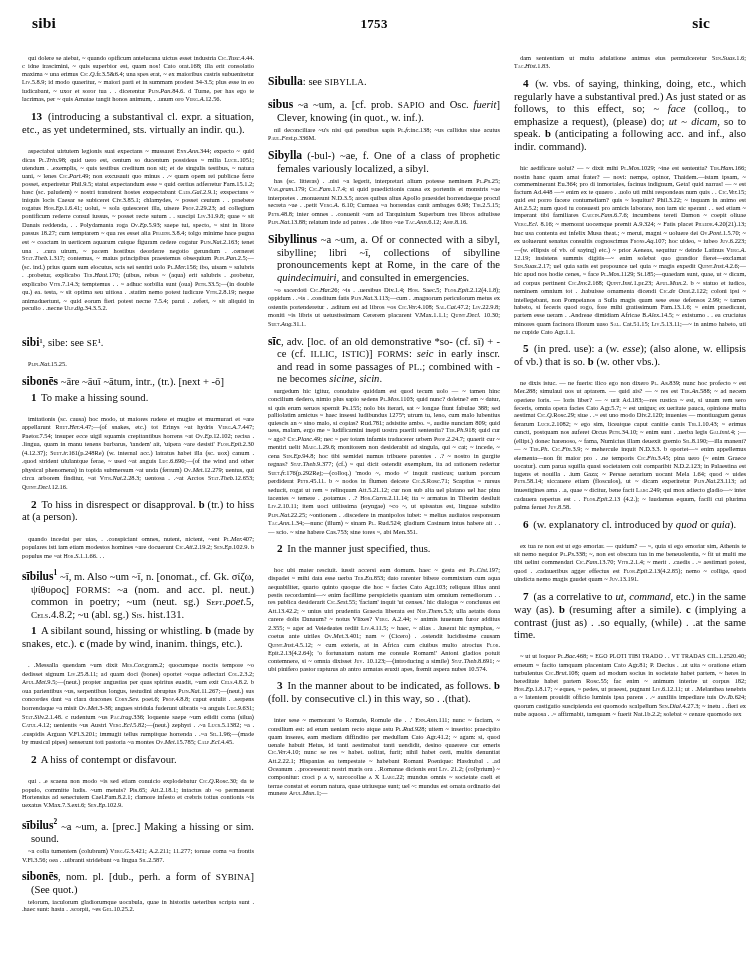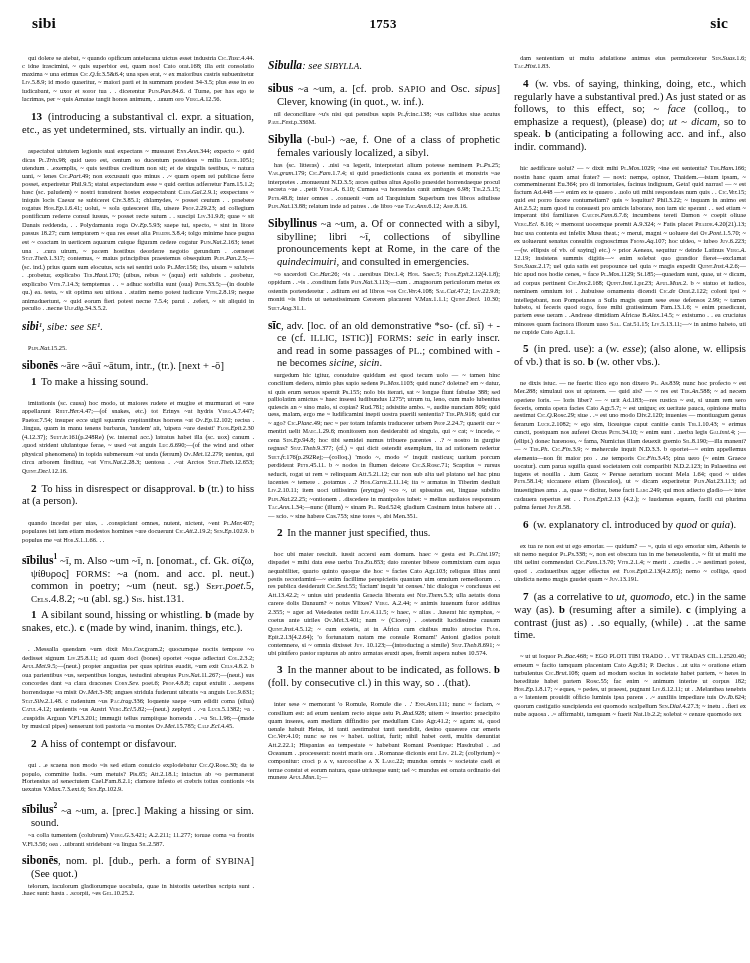--- a/index.html
+++ b/index.html
@@ -12,21 +12,21 @@
     height: 963px;
     font-family: "Liberation Serif", "DejaVu Serif", serif;
     color: #0a0a0a;
     overflow: hidden;
   }
   .page {
     position: relative;
     width: 750px;
     height: 810px;
     box-sizing: border-box;
-    padding: 14px 14px 10px 22px;
+    padding: 14px 32px 10px 22px;
   }
   
   .runhead {
     display: flex;
     align-items: baseline;
     justify-content: space-between;
     height: 26px;
     font-weight: bold;
     font-size: 15.5px;
     letter-spacing: .2px;
@@ -94,24 +94,23 @@
     letter-spacing: -0.02px;
     word-spacing: .2px;
   }
   .cit .sc { font-size: 5.9px; font-variant: small-caps; letter-spacing: .1px; }
   .cit .it { font-style: italic; }
 
   
   .xref {
     font-size: 10.6px;
     line-height: 12.6px;
-    margin-top: 8px;
+    margin-top: 24px;
     text-indent: -9px;
     padding-left: 9px;
-    font-style: italic;
   }
 </style>
 </head>
 <body>
 
 <div class="page">
 
   <div class="runhead">
     <div class="rh-left">sibi</div>
     <div class="folio">1753</div>
@@ -135,39 +134,39 @@
         <p class="cit">. .Messalla quendam ~um dixit <span class="sc">Mes</span>.<span class="it">Cor.</span>gram.2; quocumque noctis tempore ~o dedisset signum <span class="sc">Liv</span>.<span class="it"></span>25.8.11; ad quam doci (bones) oportet ~oque adlectari <span class="sc">Col</span>.<span class="it"></span>2.3.2; <span class="sc">Apul</span>.<span class="it">Met.</span>9.5;—(neut.) propter angustias per quas spiritus euadit, ~um exit <span class="sc">Cels</span>.<span class="it"></span>4.8.2.   b oua parientibus ~us, serpentibus longus, testudini abruptus <span class="sc">Plin</span>.<span class="it">Nat.</span>11.267;—(neut.) sus concordes dant ~a clara dracones <span class="sc">Corn</span>.<span class="it">Sev.</span> poet.6; <span class="sc">Prop</span>.<span class="it"></span>4.8.8; caput extulit . .serpens horrendaque ~a misit <span class="sc">Ov</span>.<span class="it">Met.</span>3-38; angues stridula fuderunt uibratis ~a anguis <span class="sc">Luc</span>.<span class="it"></span>9.631; <span class="sc">Stat</span>.<span class="it">Silv.</span>2.1.48.   c rudentum ~us <span class="sc">Pac</span>.<span class="it">trag.</span>336; loquente saepe ~um edidit coma (silua) <span class="sc">Catul</span>.<span class="it"></span>4.12; uenientis ~us Austri <span class="sc">Verg</span>.<span class="it">Ecl.</span>5.82;—(neut.) zephyri . .~a <span class="sc">Lucr</span>.<span class="it"></span>5.1382; ~a . .cuspidis Arguan V.Fl.3.201; immugit tellus rumpitque horrenda . .~a <span class="sc">Sil</span>.<span class="it"></span>1.96;—(made by musical pipes) senserunt toti pastoria ~a montes <span class="sc">Ov</span>.<span class="it">Met.</span>15.785; <span class="sc">Calp</span>.<span class="it">Ecl.</span>4.45.</p>
         <p class="sense"><span class="sensenum">2</span> A hiss of contempt or disfavour.</p>
         <p class="cit">qui . .e scaena non modo ~is sed etiam conuicio explodebatur <span class="sc">Cic</span>.<span class="it">Q.</span>Rosc.30; da te populo, committe ludis. ~um metuis? Pis.65; Att.2.18.1; intactus ab ~o permanerat Hortensius ad senectutem Cael.Fam.8.2.1; clamore infesto et crebris totius contionis ~is uexatus V.Max.7.3.ext.6; <span class="sc">Sen</span>.<span class="it">Ep.</span>102.9.</p>
         <p class="hw-block"><span class="hw">sībilus<sup>2</sup></span> ~a ~um, a.  [prec.]  Making a hissing or sim. sound.</p>
         <p class="cit">~a colla tumentem (colubrum) <span class="sc">Verg</span>.<span class="it">G.</span>3.421; A.2.211; 11.277; toruae coma ~a frontis V.Fl.3.56; oea . .uibranti stridebant ~a lingua <span class="sc">Sil</span>.<span class="it"></span>2.587.</p>
         <p class="hw-block"><span class="hw">sibonēs</span>, nom. pl.  [dub., perh. a form of <span class="sc">SYBINA</span>]  (See quot.)</p>
         <p class="cit">telorum, iaculorum gladiorumque uocabula, quae in historiis ueteribus scripta sunt . .haec sunt: hasta . .scorpii, ~es <span class="sc">Gel</span>.<span class="it"></span>10.25.2.</p>
       </div>
     <div class="col">
         <p class="xref"><span class="hw">Sibulla</span>: see <span class="sc">SIBYLLA</span>.</p>
-        <p class="hw-block"><span class="hw">sibus</span> ~a ~um, a.  [cf. prob. <span class="sc">SAPIO</span> and Osc. <span class="it">sipus</span>]  Clever, knowing (in quot., w. inf.).</p>
+        <p class="hw-block"><span class="hw">sibus</span> ~a ~um, a.  [cf. prob. <span class="sc">SAPIO</span> and Osc. <span class="it">fuerit</span>]  Clever, knowing (in quot., w. inf.).</p>
         <p class="cit">nil deconciliare ~u's nisi qui pensibus sapis <span class="sc">Pl</span>.<span class="it">fr.</span>inc.138; ~us callidus siue acutus <span class="sc">Paul</span>.<span class="it">Fest.</span>p.336M.</p>
         <p class="hw-block"><span class="hw">Sibylla</span> (-bul-) ~ae, f.  One of a class of prophetic females variously localized, a sibyl.</p>
         <p class="cit">has (sc. litteras) . .nisi ~a legerit, interpretari alium potesse neminem <span class="sc">Pl</span>.<span class="it">Ps.</span>25; <span class="sc">Var</span>.<span class="it">gram.</span>179; <span class="sc">Cic</span>.<span class="it">Fam.</span>1.7.4; si quid praedictionis causa ex portentis et monstris ~ae interpretes . .monuerunt N.D.3.5; arces quibus altus Apollo praesidet horrendaeque procul secreta ~ae . .petit <span class="sc">Verg</span>.<span class="it">A.</span> 6.10; Cumaea ~a horrendas canit ambages 6.98; <span class="sc">Tib</span>.<span class="it"></span>2.5.15; <span class="sc">Petr</span>.<span class="it"></span>48.8; inter omnes . .conuenit ~am ad Tarquinium Superbum tres libros adtulisse <span class="sc">Plin</span>.<span class="it">Nat.</span>13.88; relatum inde ad patres . .de libro ~ae <span class="sc">Tac</span>.<span class="it">Ann.</span>6.12; <span class="sc">Amp</span>.<span class="it"></span>8.16.</p>
         <p class="hw-block"><span class="hw">Sibyllinus</span> ~a ~um, a.  Of or connected with a sibyl, sibylline; libri ~ī, collections of sibylline pronouncements kept at Rome, in the care of the <span class="it">quindecimuiri</span>, and consulted in emergencies.</p>
         <p class="cit">~o sacerdoti <span class="sc">Cic</span>.<span class="it">Har.</span>26; ~is . .uersibus Div.1.4; <span class="sc">Hor</span>.<span class="it"></span> Saec.5;  <span class="sc">Flor</span>.<span class="it">Epit.</span>2.12(4.1.8);  oppidum . .~is . .conditum fatis <span class="sc">Plin</span>.<span class="it">Nat.</span>3.113;—cum . .magnorum periculorum metus ex ostentis portenderetur . .aditum est ad libros ~os <span class="sc">Cic</span>.<span class="it">Ver.</span>4.108; <span class="sc">Sal</span>.<span class="it">Cat.</span>47.2; <span class="sc">Liv</span>.<span class="it"></span>22.9.8; moniti ~is libris ut uetustissimam Cererem placarent V.Max.1.1.1; <span class="sc">Quint</span>.<span class="it">Decl.</span> 10.30; <span class="sc">Suet</span>.<span class="it">Aug.</span>31.1.</p>
         <p class="hw-block"><span class="hw">sīc</span>, adv.  [loc. of an old demonstrative *so- (cf. sī) + -ce (cf. <span class="sc">ILLIC</span>, <span class="sc">ISTIC</span>)]  <span class="sc">FORMS</span>: <span class="it">seic</span> in early inscr. and read in some passages of <span class="sc">PL</span>.; combined with -ne becomes <span class="it">sicine</span>, <span class="it">sicin</span>.</p>
         <p class="cit">surgedum hic igitur, conuduire quiddam est quod tecum uolo — ~ tamen hinc concilium dedero, nimio plus sapio sedens <span class="sc">Pl</span>.<span class="it">Mos.</span>1103; quid nunc? doletne? em ~ datur, si quis erum seruos spernit Ps.155; nolo bis iterari, sat ~ longae fiunt fabulae 388; sed palliolatim amictus ~ haec insessi ludibundus 1275ᵃ; utrum tu, leno, cum malo lubentius quiescis an ~ sino malo, si copias? Rud.781; adsistite ambo. ~, audite nunciam 809; quid uess, malam, ergo me ~ ludificamini inepti uostra puerili sententia? <span class="sc">Ter</span>.<span class="it">Ph.</span>918; quid cur ~ ago? <span class="sc">Cic</span>.<span class="it">Planc.</span>49; nec ~ per totam infamis traducerer urbem <span class="sc">Prop</span>.<span class="it"></span>2.24.7; quaerit cur ~ mentiri uelit <span class="sc">Maec</span>.<span class="it"></span>1.29.6; monitorem non desiderabit ad singula, qui ~ cat; ~ incede, ~ cena <span class="sc">Sen</span>.<span class="it">Ep.</span>94.8; hoc tibi semidei numus tribuere parentes . .? ~ nostro in gurgite regnas? <span class="sc">Stat</span>.<span class="it">Theb.</span>9.377; (cf.) ~ qui dicit ostendit exemplum, ita ad rationem redertur <span class="sc">Suet</span>.<span class="it">fr.</span>176(p.292Rej;—(colloq.) 'modo ~, modo ~' inquit rusticus; uarium porcum perdiderat <span class="sc">Petr</span>.<span class="it"></span>45.11.   b ~ nodos in flumen deicere <span class="sc">Cic</span>.<span class="it">S.</span>Rosc.71; Scaptius ~ rursus seducit, rogat ut rem ~ relinquam Att.5.21.12; cur non sub alta uel platano uel hac pinu iacentes ~ temere . .potamus . .? <span class="sc">Hor</span>.<span class="it">Carm.</span>2.11.14; ita ~ armatus in Tiberim desiluit <span class="sc">Liv</span>.<span class="it"></span>2.10.11; item uoci utilissima (eryngae) ~co ~, ut spissatus est, linguae subdito <span class="sc">Plin</span>.<span class="it">Nat.</span>22.25; ~ontionem . .discedere in manipolos iubet: ~ melius audiatos responsum <span class="sc">Tac</span>.<span class="it">Ann.</span>1.34;—nunc (illum) ~ sinam <span class="sc">Pl</span>.<span class="it"></span> Rud.524; gladium Casinum intus habere ait . . — scio. ~ sine habere Cas.753; sine tores ~, abi Men.351.</p>
         <p class="sense"><span class="sensenum">2</span> In the manner just specified, thus.</p>
         <p class="cit">hoc ubi mater resciuit. iussit accersi eam domum. haec ~ gesta est <span class="sc">Pl</span>.<span class="it">Cist.</span>197; dispadet ~ mihi data esse uerba <span class="sc">Ter</span>.<span class="it">Eu.</span>853; dato rarenter bibere commixtam cum aqua aequabiliter, quarto quinto quoque die hoc ~ facies Cato Agr.103; reliquas illius anni pestis recordamini—~ enim facillime perspicietis quantam uim omnium remediorum . . res publica desiderarit <span class="sc">Cic</span>.<span class="it">Sest.</span>55; 'faciam' inquit 'ut censes.' hic dialogus ~ conclusus est Att.13.42.2; ~ unius uiri prudentia Graecia liberata est <span class="sc">Nep</span>.<span class="it">Them.</span>5.3; ulla aetatis dona carere dolis Danaum? ~ notus Vlixes? <span class="sc">Verg</span>.<span class="it"></span> A.2.44; ~ animis iuuenum furor additus 2.355; ~ ager ad Veiedeates rediit <span class="sc">Liv</span>.<span class="it"></span>4.11.5; ~ haec, ~ alias . .luserat hic nymphas, ~ coetus ante uiriles <span class="sc">Ov</span>.<span class="it">Met.</span>3.401; nam ~ (Cicero) . .ostendit lucidissime causam <span class="sc">Quint</span>.<span class="it">Inst.</span>4.5.12; ~ cum exteris, at in Africa cum ciuibus multo atrocius <span class="sc">Flor</span>.<span class="it"></span> Epit.2.13(4.2.64); 'o fortunatam natam me consule Romam!' Antoni gladios potuit contemnere, si ~ omnia dixisset <span class="sc">Juv</span>.<span class="it"></span> 10.123;—(introducing a simile) <span class="sc">Stat</span>.<span class="it">Theb.</span>8.691; ~ ubi pinifero pastor rapturus ab antro armatas eruxit apes, fremit aspera nubes 10.574.</p>
         <p class="sense"><span class="sensenum">3</span> In the manner about to be indicated, as follows.  <b>b</b> (foll. by consecutive cl.) in this way, so . .(that).</p>
         <p class="cit">inter sese ~ memorant 'o Romule, Romule die . .' <span class="sc">Enn</span>.<span class="it">Ann.</span>111; nunc ~ faciam, ~ consilium est: ad erum ueniam recto atque astu <span class="sc">Pl</span>.<span class="it">Rud.</span>928; uitem ~ inserito: praecipito quam inseres, eam mediam diffindito per medullam Cato Agr.41.2; ~ agam: si, quod uenale habuit Heius, id tanti aestimabat tanti uendidit, desino quaerere cur emeris <span class="sc">Cic</span>.<span class="it">Ver.</span>4.10; nunc se res ~ habet. uolitat, furit; nihil habet certi, multis denuntiat Att.2.22.1; Hispanias ea tempestate ~ habebant Romani Poenique: Hasdrubal . .ad Oceanum . .processerat: nostri maris ora . .Romanae dicionis erat <span class="sc">Liv</span>.<span class="it"></span> 21.2; (collyrium) ~ componitur: croci p ᴧ v, sarcocollae ᴧ X <span class="sc">Larg</span>.<span class="it"></span>22; mundus omnis ~ societate caeli et terrae constat et eorum natura, quae utriusque sunt; uel ~: mundus est ornata ordinatio dei munere <span class="sc">Apul</span>.<span class="it">Mun.</span>1;—</p>
       </div>
     <div class="col">
         <p class="cit">dam sententiam ut multa adulatione animus eius permulceretur <span class="sc">Sen</span>.<span class="it">Suas.</span>1.6; <span class="sc">Tac</span>.<span class="it">Hist.</span>1.83.</p>
         <p class="sense"><span class="sensenum">4</span> (w. vbs. of saying, thinking, doing, etc., which regularly have a substantival pred.)  As just stated or as follows, to this effect, so; ~ <span class="it">face</span> (colloq., to emphasize a request), (please) do; <span class="it">ut</span> ~ <span class="it">dicam</span>, so to speak.  <b>b</b> (anticipating a following acc. and inf., also indir. command).</p>
         <p class="cit">hic aedificare uolui? — ~ dixit mihi <span class="sc">Pl</span>.<span class="it">Mos.</span>1029; ~ine est sententia? <span class="sc">Ter</span>.<span class="it">Ham.</span>166; nostin hanc quam amat frater? — novi: nempe, opinor, Thaidem.—istam ipsam, ~ commeminerant Eu.364; pro di inmortales, facinus indignum, Geta! quid narras! — ~ est factum Ad.448 —~ enim ex te quaero . .uolo uti mihi respondeas num quis . . <span class="sc">Cic</span>.<span class="it">Ver.</span>15; quid est porro facere contumeliam? quis ~ loquitur? Phil.3.22; ~ inquam in animo est Att.2.5.2; num quod tu consuesti pro amicis laborare, non iam sic sperant . . sed etiam ~ imperant tibi familiares <span class="sc">Caecin</span>.<span class="it">Fam.</span>6.7.6; incumbens tereti Damon ~ coepit oliuae <span class="sc">Verg</span>.<span class="it">Ecl.</span> 8.16; ~ memorat uocemque premit A.9.324; ~ Fatis placet <span class="sc">Phaedr</span>.<span class="it"></span>4.20(21).13; huc usa contenta est infelix Musa theat.; ~ merui, magni ~ uoluere dei <span class="sc">Ov</span>.<span class="it">Pont.</span>1.5.70; ~ ex uoluerunt senatus consultis cognoscimus <span class="sc">Frons</span>.<span class="it">Aq.</span>107; hoc uideo, ~ iubeo <span class="sc">Juv</span>.<span class="it"></span>6.223;—(w. ellipsis of vb. of saying) etc.) ~ prior Aeneas, sequitur ~ deinde Latinus <span class="sc">Verg</span>.<span class="it">A.</span> 12.19; insistens summis digitis—~ enim solebat quo grandior fieret—exclamat <span class="sc">Sen</span>.<span class="it">Suas.</span>2.17; uel quia satis est propounce uel quia ~ magis expedit <span class="sc">Quint</span>.<span class="it">Inst.</span>4.2.6;—hic apud nos hodie cenes, ~ face <span class="sc">Pl</span>.<span class="it">Mos.</span>1129; St.185;—quaedam sunt, quae, ut ~ dicam, ad corpus pertinent <span class="sc">Cic</span>.<span class="it">Inv.</span>2.168; <span class="sc">Quint</span>.<span class="it">Inst.</span>1.pr.23; <span class="sc">Apul</span>.<span class="it">Mun.</span>2.   b ~ statuo et iudico, neminem omnium tot . .habuisse ornamenta dicendi <span class="sc">Cic</span>.<span class="it">de</span> Orat.2.122; coloni ipsi ~ intellegebant, non Pompeianos a Sulla magis quam sese esse defensos 2.99; ~ tamen habeto, si feceris quod rogo, fore mihi gratissimum Fam.13.1.6; ~ enim praedicant, partem esse ueram . .Andreae dimidiam Africae <span class="sc">B</span>.<span class="it">Alex.</span>14.5; ~ existumo . . ea cruciatus minores quam facinora illorum uaso <span class="sc">Sal</span>.<span class="it"></span> Cat.51.15; <span class="sc">Liv</span>.<span class="it"></span>5.13.11;—~ in animo habeto, uti ne cupide Cato Agr.1.1.</p>
         <p class="sense"><span class="sensenum">5</span> (in pred. use): a (w. <span class="it">esse</span>); (also alone, w. ellipsis of vb.) that is so.  <b>b</b> (w. other vbs.).</p>
         <p class="cit">ne dixis istuc. — ne fueris: ilico ego non dixero <span class="sc">Pl</span>.<span class="it"></span> As.839; nunc hoc profecto ~ est Mer.288; simulaui uos ut aptarem. — quid ais? — ~ res est <span class="sc">Ter</span>.<span class="it">An.</span>588; ~ ad necem operiere loris. — loris liber? — ~ urit Ad.183;—res rustica ~ est, si unam rem sero feceris, omnia opera facies Cato Agr.5.7; ~ est unigus; ex ueritate pauca, opinione multa aestimat <span class="sc">Cic</span>.<span class="it">Q.</span>Rosc.29; siue . .~ est uno modo Div.2.120; inuenies — montiuagum genus ferarum <span class="sc">Lucr</span>.<span class="it"></span>2.1082; ~ ego sim, liceatque caput canitie canis <span class="sc">Tib</span>.<span class="it"></span>1.10.43; ~ erimus cuncti, postquam nos auferet Orcus <span class="sc">Petr</span>.<span class="it"></span>34.10; ~ enim sunt . .uerba legis <span class="sc">Gai</span>.<span class="it">inst.</span>4; ;—(ellipt.) donec harenoso, ~ fama, Numicius illam deuexit gremio <span class="sc">Sil</span>.<span class="it"></span>8.190;—illa manent? — ~ <span class="sc">Ter</span>.<span class="it">Ph.</span> <span class="sc">Cic</span>.<span class="it">Fin.</span>3.9; ~ mehercule inquit N.D.3.3.   b oportet—~ enim appellemus elementa—non fit maior pro . .ne temporis <span class="sc">Cic</span>.<span class="it">Fin.</span>3.45; pina uero (~ enim Graece uocatur). cum parua squilla quasi societatem coit comparibit N.D.2.123; in Palaestina est iugens et nouilla . .ium Gaza; ~ Persae aerarium uocant Mela 1.64; quod ~ uides <span class="sc">Petr</span>.<span class="it"></span>58.14; siccauere etiam (flosculos), ut ~ dicam experiretur <span class="sc">Plin</span>.<span class="it">Nat.</span>23.113; ad inuestigines ama . .a, quae ~ dicitur, bene facit <span class="sc">Larg</span>.<span class="it"></span>249; qui mox adiecto gladio—~ inter cadauera repertus est . . <span class="sc">Flor</span>.<span class="it">Epit.</span>2.13 (4.2.); ~ laudamus equum, facili cui plurima palma feruet <span class="sc">Juv</span>.<span class="it"></span>8.58.</p>
         <p class="sense"><span class="sensenum">6</span> (w. explanatory cl. introduced by <span class="it">quod</span> or <span class="it">quia</span>).</p>
         <p class="cit">ex tua re non est ut ego emoriar. — quidum? — ~, quia si ego emoriar sim, Athenis te sit nemo nequior <span class="sc">Pl</span>.<span class="it">Ps.</span>338; ~, non est obscura tua in me beneuolentia, ~ fit ut multi me tibi uelint commendari <span class="sc">Cic</span>.<span class="it">Fam.</span>13.70; <span class="sc">Vitr</span>.<span class="it"></span>2.1.4; ~ merit . .caedis . .~ aestimari potest, quod . .cadaueribus agger effectus est <span class="sc">Flor</span>.<span class="it">Epit.</span>2.13(4.2.85); nemo ~ collige, quod uindicta nemo magis gaudet quam ~ <span class="sc">Juv</span>.<span class="it"></span>13.191.</p>
-        <p class="sense"><span class="sensenum">7</span> (as a correlative to <span class="it">ut</span>, <span class="it">quomodo</span>, etc.) in the same way (as).  <b>b</b> (resuming after a simile).  <b>c</b> (implying a contrast (just as) . .so equally, (while) . .at the same time.</p>
+        <p class="sense"><span class="sensenum">7</span> (as a correlative to <span class="it">ut</span>, <span class="it">command</span>, etc.) in the same way (as).  <b>b</b> (resuming after a simile).  <b>c</b> (implying a contrast (just as) . .so equally, (while) . .at the same time.</p>
         <p class="cit">~ ut ut loquor <span class="sc">Pl</span>.<span class="it">Bac.</span>468; ~ <span class="sc">EGO PLOTI TIBI TRADO</span> . . <span class="sc">VT TRADAS</span> <span class="sc">CIL</span>.<span class="it"></span>1.2520.40; erneum ~ facito tamquam placentam Cato Agr.81; P. Decius . .ut uita ~ oratione etiam turbulentus <span class="sc">Cic</span>.<span class="it">Brut.</span>108; quem ad modum socius in societate habet partem, ~ heres in hereditate habet partem Rosc.55; fac enim ~ animum interire ut corpus 182; <span class="sc">Hor</span>.<span class="it">Ep.</span>1.8.17; ~ eques, ~ pedes, ut praeest, pugnant <span class="sc">Liv</span>.<span class="it"></span>6.12.11; ut . .Melanthea tenebris a ~ latentem prouidit officio luminis ipsa parens . .~ auxiliis impediare tuis <span class="sc">Ov</span>.<span class="it">Ib.</span>624; quorum castigatio suscipienda est quomodo scalpellum <span class="sc">Sen</span>.<span class="it">Dial.</span>4.27.3; ~ inetu . .fieri ex nube aquosa . .~ affirmabit, tamquam ~ fuerit Nat.1b.2.2; solebat ~ cenare quomodo rex</p>
       </div>
   </div>
 
 </div>
 
 </body></html>

